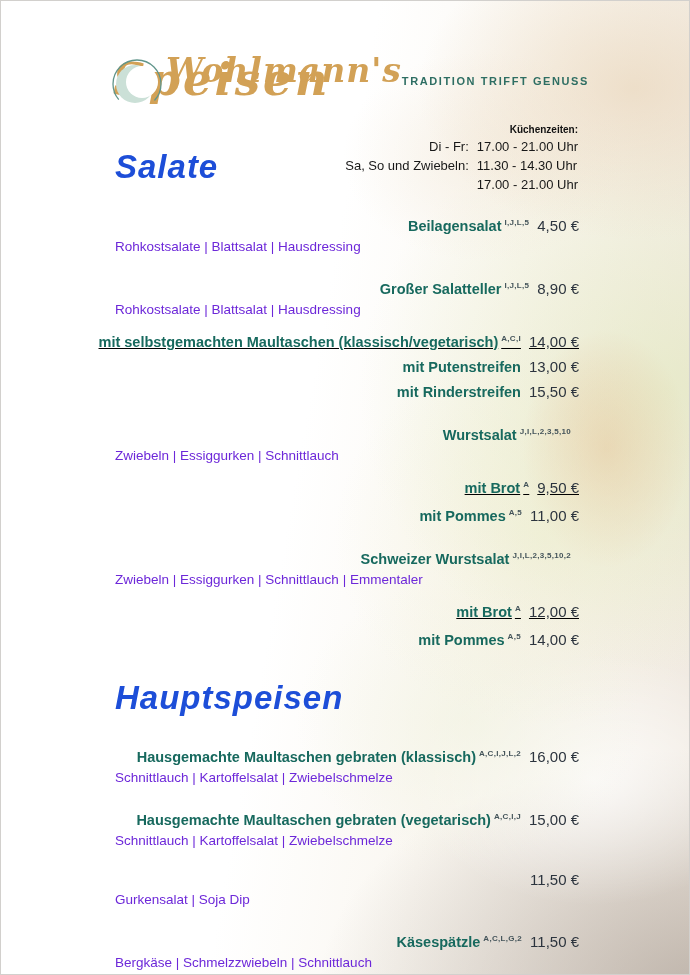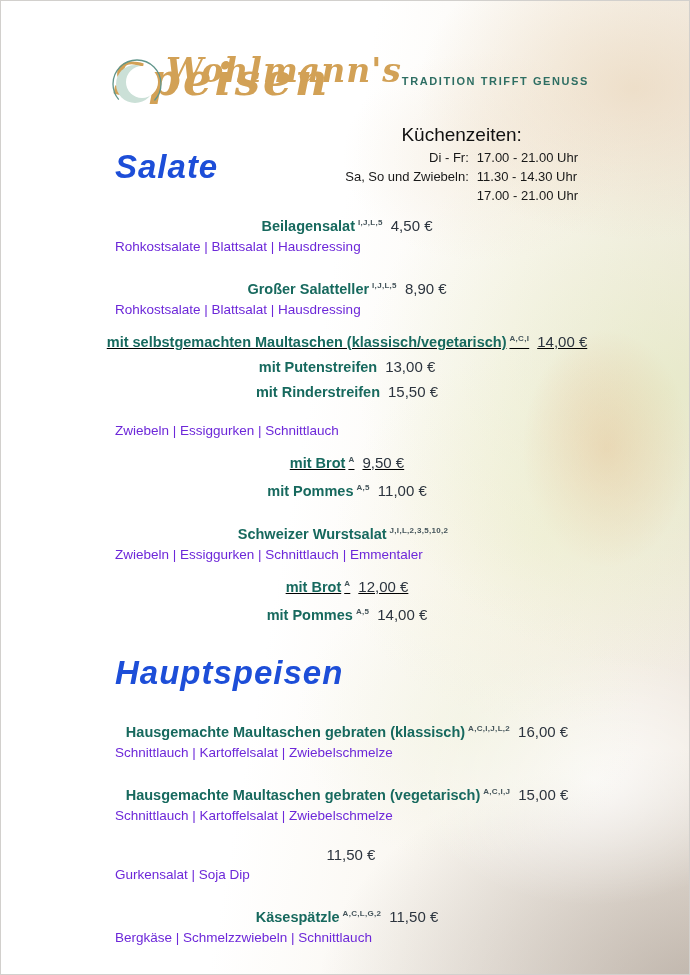--- a/index.html
+++ b/index.html
@@ -41,33 +41,33 @@
   .brand-tagline{
     font-size:11px;letter-spacing:1.6px;color:#2e6e63;font-weight:700;margin-top:19px;
   }
 
   
   .kitchen{
     position:absolute;top:123px;right:111px;
     display:grid;grid-template-columns:auto auto;column-gap:8px;row-gap:4px;
     font-size:13px;color:#181818;
   }
-  .kitchen-heading{grid-column:1 / span 2;text-align:center;font-weight:400;font-size:19px;color:#111;}
+  .kitchen-heading{grid-column:1 / span 2;text-align:right;font-weight:700;font-size:10px;color:#111;}
   .kitchen-label{text-align:right;white-space:nowrap;}
   .kitchen-time{text-align:left;white-space:nowrap;}
 
   
   .menu-flow{position:absolute;left:114px;top:146px;width:464px;}
   .section ~ .section{margin-top:28px;}
   .section-title{
     font-family:Liberation Sans, sans-serif;font-style:italic;font-weight:700;
     font-size:33px;line-height:40px;color:#1d4ed8;letter-spacing:1px;
     margin:0 0 26px 0;
   }
-  .item-row{display:flex;justify-content:center;align-items:baseline;line-height:19px;}
+  .item-row{display:flex;justify-content:flex-end;align-items:baseline;line-height:19px;}
   .item-name{font-weight:700;color:#17695e;font-size:14.5px;white-space:nowrap;}
   .item-name sup{
     font-size:8px;color:#44545a;font-weight:700;letter-spacing:.3px;margin-left:3px;
     vertical-align:6px;
   }
   .item-price{font-size:15px;color:#2c343e;white-space:nowrap;margin-left:8px;}
   .item-desc{color:#6d28d9;font-size:13.5px;line-height:18px;margin-top:2px;}
   .dish{margin-top:20px;}
   .section-items > .dish:first-child{margin-top:0;}
   .variant{margin-top:5px;}
@@ -140,20 +140,24 @@
 
   </div>
             <div class="item variant">
     <div class="item-row">
       <span class="item-name"><span>mit Rinderstreifen</span></span>
       <span class="item-price">15,50 €</span>
     </div>
 
   </div>
             <div class="item dish">
+    <div class="item-row">
+      <span class="item-name"><span>Wurstsalat</span><sup>J,I,L,2,3,5,10</sup></span>
+      <span class="item-price"></span>
+    </div>
     <div class="item-desc">Zwiebeln | Essiggurken | Schnittlauch</div>
   </div>
             <div class="item variant">
     <div class="item-row">
       <span class="item-name"><span>mit Brot</span><sup>A</sup></span>
       <span class="item-price">9,50 €</span>
     </div>
 
   </div>
             <div class="item variant">

